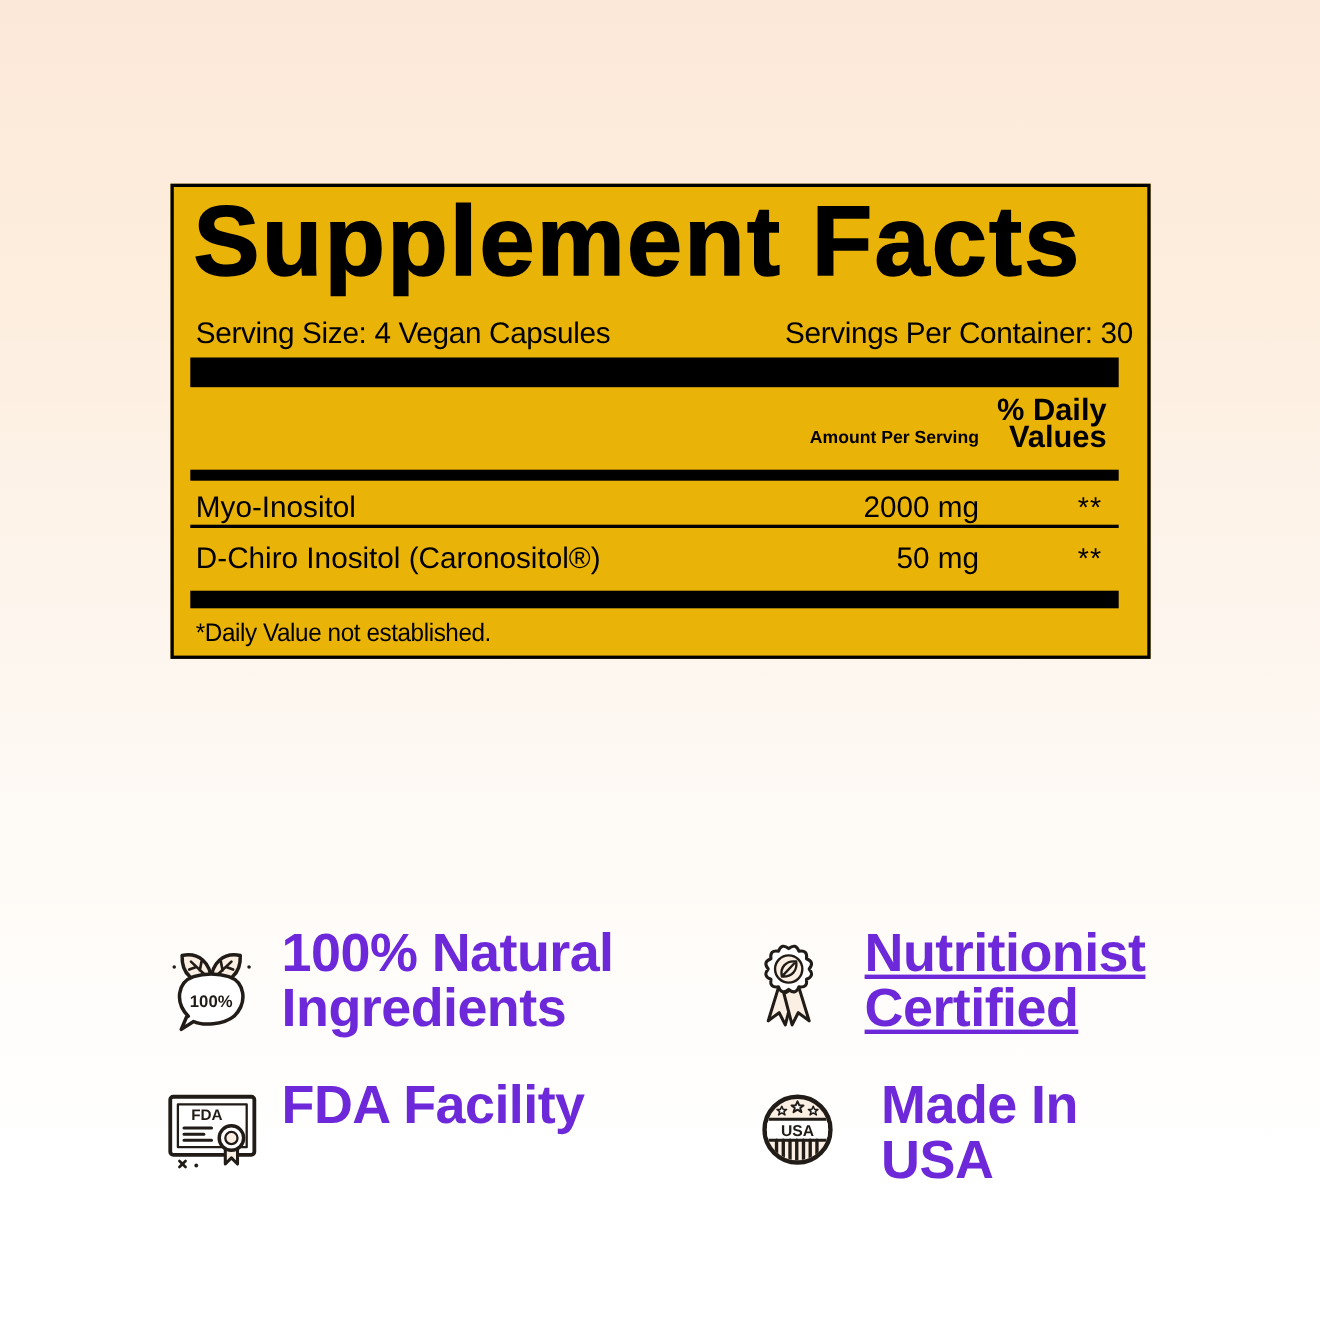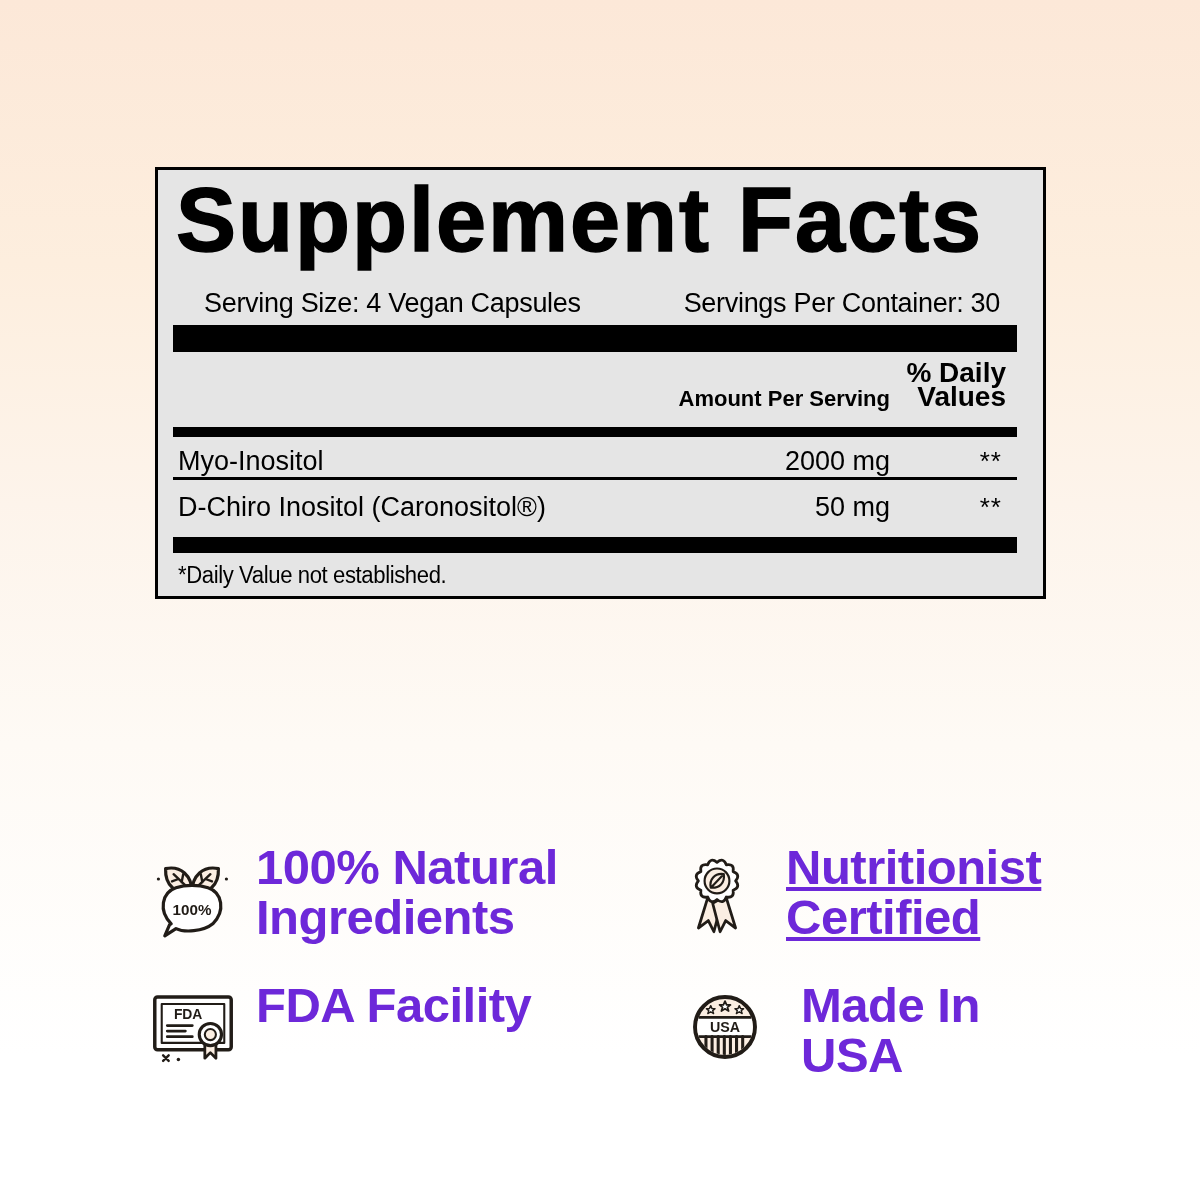--- a/index.html
+++ b/index.html
@@ -6,37 +6,37 @@
   body{
     width:1200px;height:1200px;position:relative;overflow:hidden;
     font-family:"Liberation Sans","DejaVu Sans",sans-serif;
     background:linear-gradient(180deg,#fce8d8 0%,#fdeede 22%,#fdf4eb 42%,#fefaf5 62%,#ffffff 88%,#ffffff 100%);
   }
   .abs{position:absolute;}
 
   
   .sf-panel{
     left:155px;top:167px;width:891px;height:432px;box-sizing:border-box;
-    background:#e5e5e5;border:3px solid #000;color:#000;
+    background:#eab308;border:3px solid #000;color:#000;
   }
   .sf-title{
     left:18px;top:5px;font-size:90px;line-height:90px;font-weight:bold;
     letter-spacing:2px;white-space:nowrap;-webkit-text-stroke:1.5px #000;
   }
   .sf-serving-row{
-    left:0;right:0;top:117px;height:32px;padding:0 43px 0 20px;
+    left:0;right:0;top:117px;height:32px;padding:0 13px 0 20px;
     display:flex;justify-content:space-between;align-items:center;
-    font-size:27px;letter-spacing:-0.3px;margin-left:26px;
+    font-size:27px;letter-spacing:-0.3px;
   }
   .sf-bar{left:15px;width:844px;background:#000;}
   .bar1{top:155px;height:27px;}
   .bar2{top:257px;height:10px;}
   .thinline{top:307px;height:3px;}
   .bar3{top:367px;height:16px;}
-  .sf-hdr-amount{right:153px;top:217px;font-size:22px;font-weight:bold;line-height:24px;}
+  .sf-hdr-amount{right:153px;top:217px;font-size:16px;font-weight:bold;line-height:24px;}
   .sf-hdr-daily{right:37px;top:191px;font-size:28px;font-weight:bold;line-height:24px;text-align:right;}
   .sf-row{left:0;right:0;height:34px;font-size:27px;}
   .row1{top:276px;text-align:right;}
   .row2{top:322px;}
   .sf-row .nm{position:absolute;left:20px;top:0;}
   .sf-row .amt{position:absolute;right:153px;top:0;margin-left:28px;}
   .sf-row .dv{position:absolute;right:41px;top:0;font-size:26px;letter-spacing:1px;}
   .sf-footnote{left:20px;top:392px;font-size:23px;letter-spacing:-0.4px;transform:scaleX(.96);transform-origin:left;}
 
   

